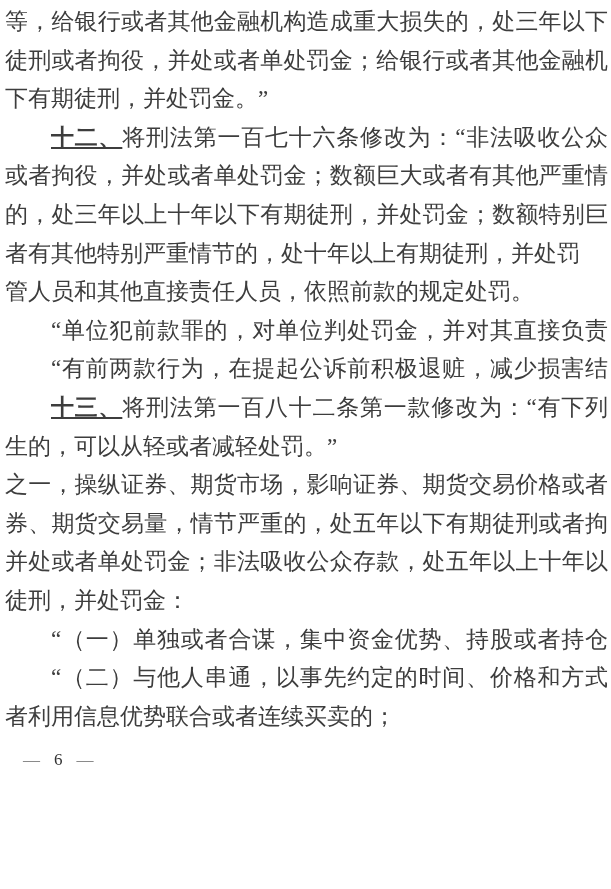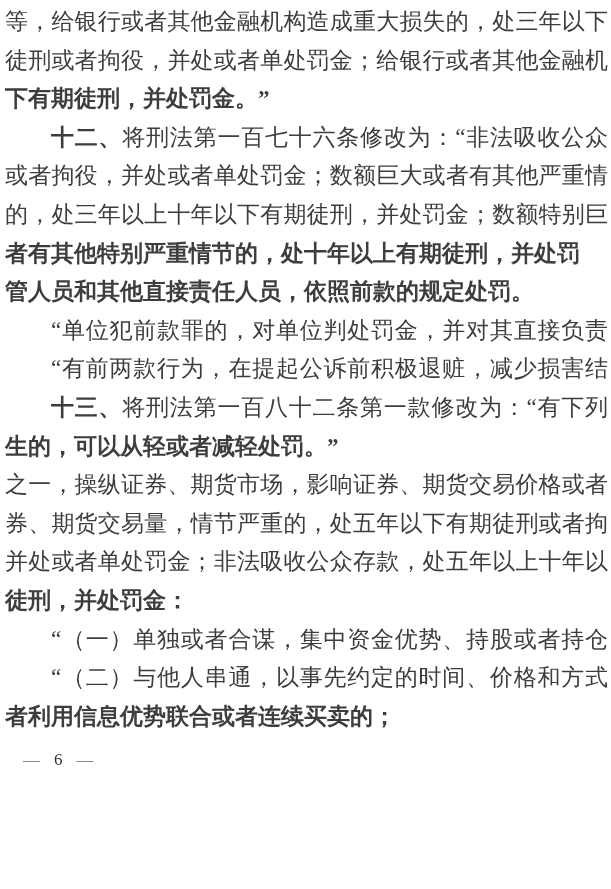--- a/index.html
+++ b/index.html
@@ -20,26 +20,25 @@
     line-height: 38.6px;
     height: 38.6px;
     overflow: hidden;
     text-align: justify;
     text-align-last: justify;
     text-justify: inter-character;
   }
   .line.end {
     text-align: left;
     text-align-last: left;
-    font-weight: bold;
   }
   .line.indent {
     text-indent: 2em;
   }
-  .line .b { font-weight: bold; }
+  .line .b { font-weight: bold; text-decoration: underline; }
   .footer {
     margin-top: 13px;
     margin-left: 23px;
     font-size: 17px;
     line-height: 22px;
     color: #555555;
   }
   .footer .dash { color: #777777; }
   .footer .num { color: #333333; padding: 0 14px; }
 </style>

